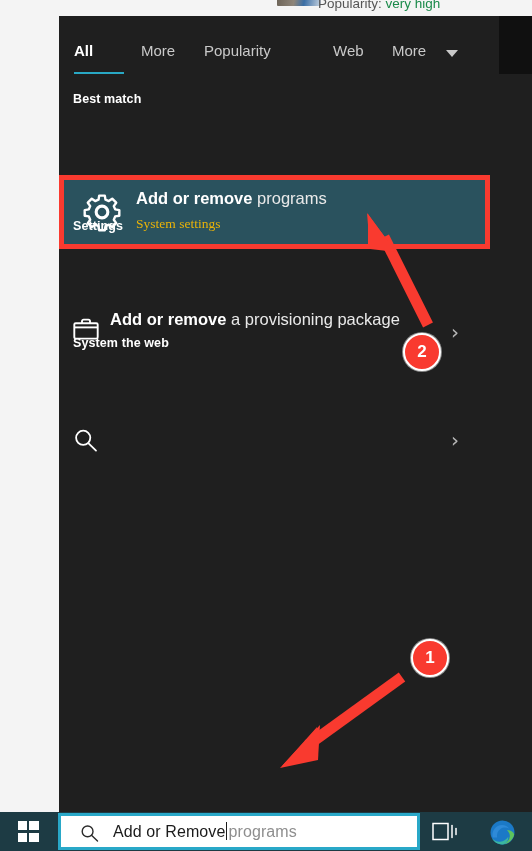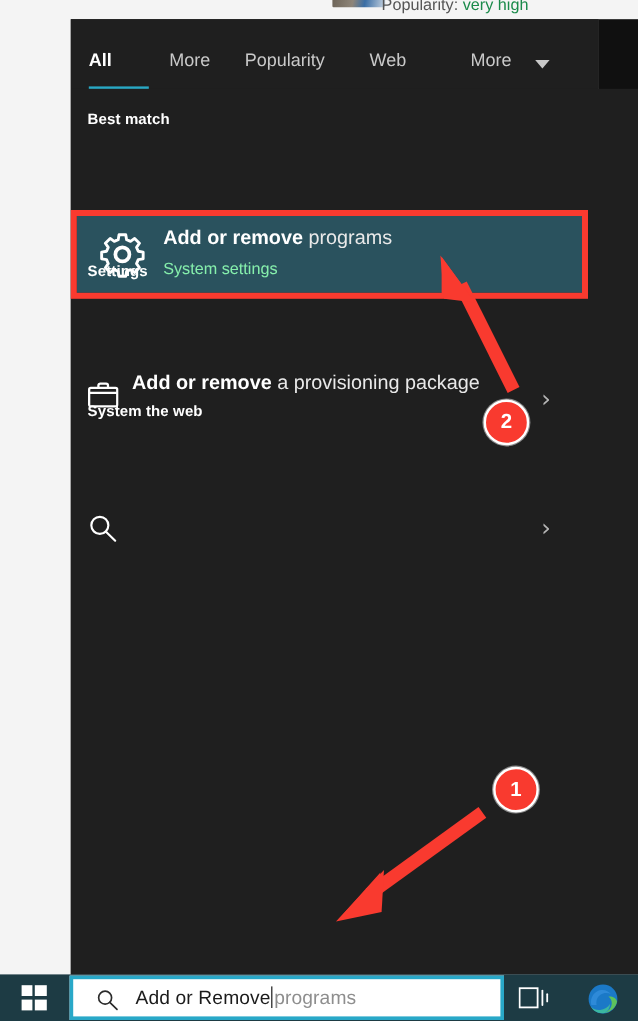--- a/index.html
+++ b/index.html
@@ -146,22 +146,23 @@
     font-size: 16.5px;
     color: #ffffff;
     white-space: nowrap;
   }
   .bm-title b { font-weight: bold; }
   .bm-title span.norm { font-weight: normal; color: #e9e9e9; }
   .bm-sub {
     position: absolute;
     left: 72px; top: 36px;
     font-size: 13.5px;
-    color: #86efac;
-    white-space: nowrap;
+    color: #eab308;
+    white-space: nowrap;
+    font-family: Liberation Serif, serif;
   }
 
   
   .settings-row {
     position: absolute;
     left: 0px; top: 228px;
     width: 431px; height: 62px;
     cursor: default;
   }
   .brief-icon {
@@ -316,21 +317,21 @@
   <div class="bg-divider" style="top:303px"></div>
   <div class="bg-divider" style="top:370px"></div>
 </div>
 
 <div class="start-panel">
 
   <div class="tabbar">
     <div class="tab active" style="left:15px">All</div>
     <div class="tab" style="left:82px">More</div>
     <div class="tab" style="left:145px">Popularity</div>
-    <div class="tab" style="left:249px">Web</div>
+    <div class="tab" style="left:274px">Web</div>
     <div class="tab" style="left:333px">More</div>
     <div class="tab-caret" style="left:387px"></div>
     <div class="tab-underline"></div>
   </div>
 
   <div class="content-bg">
 
     <div class="section-head" style="top:18px">Best match</div>
 
     <div class="bestmatch-row">

